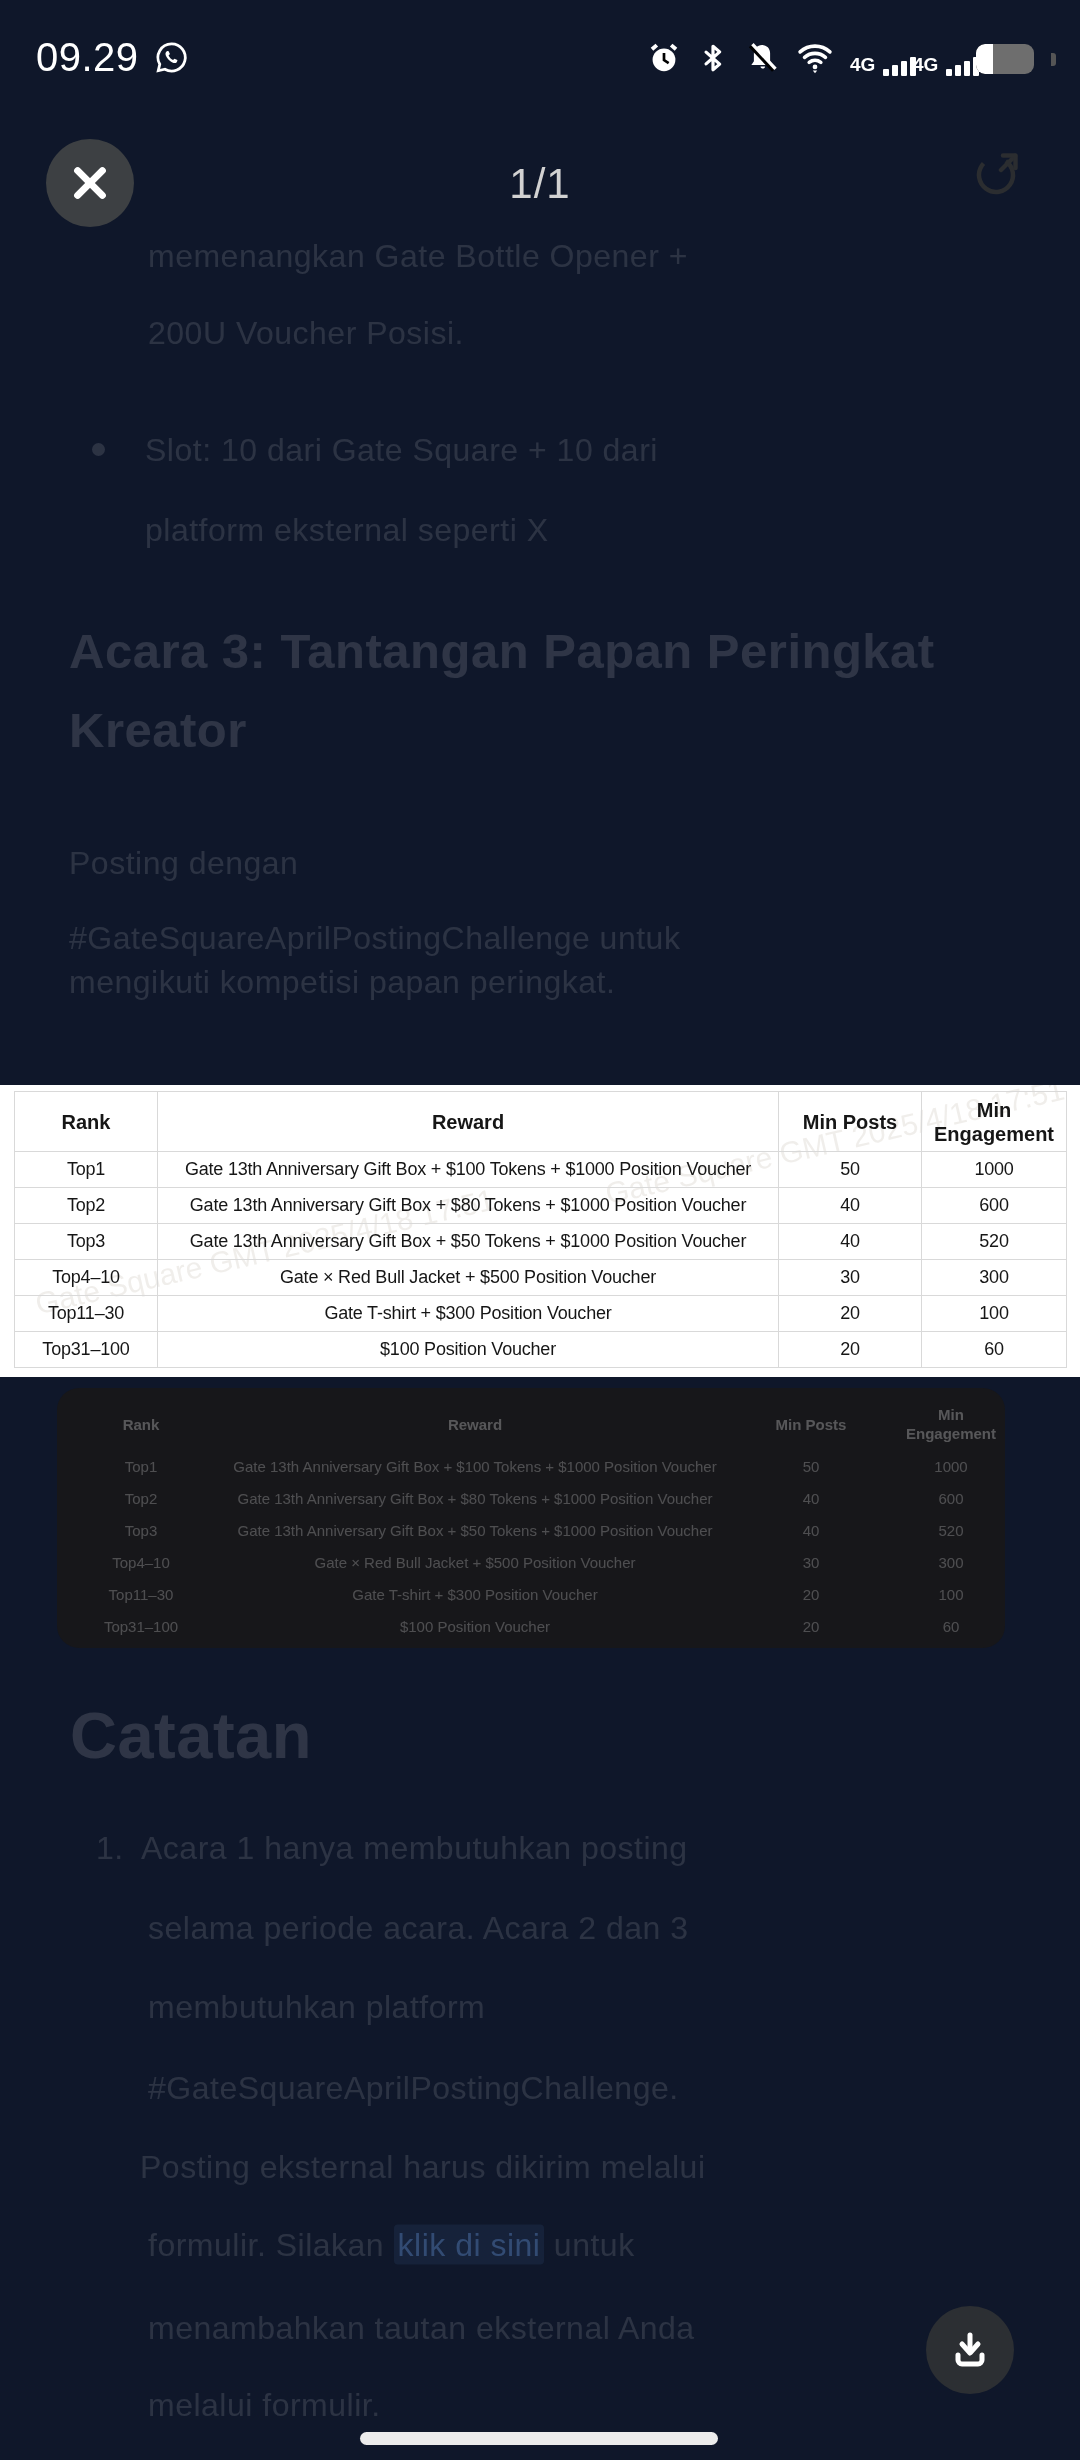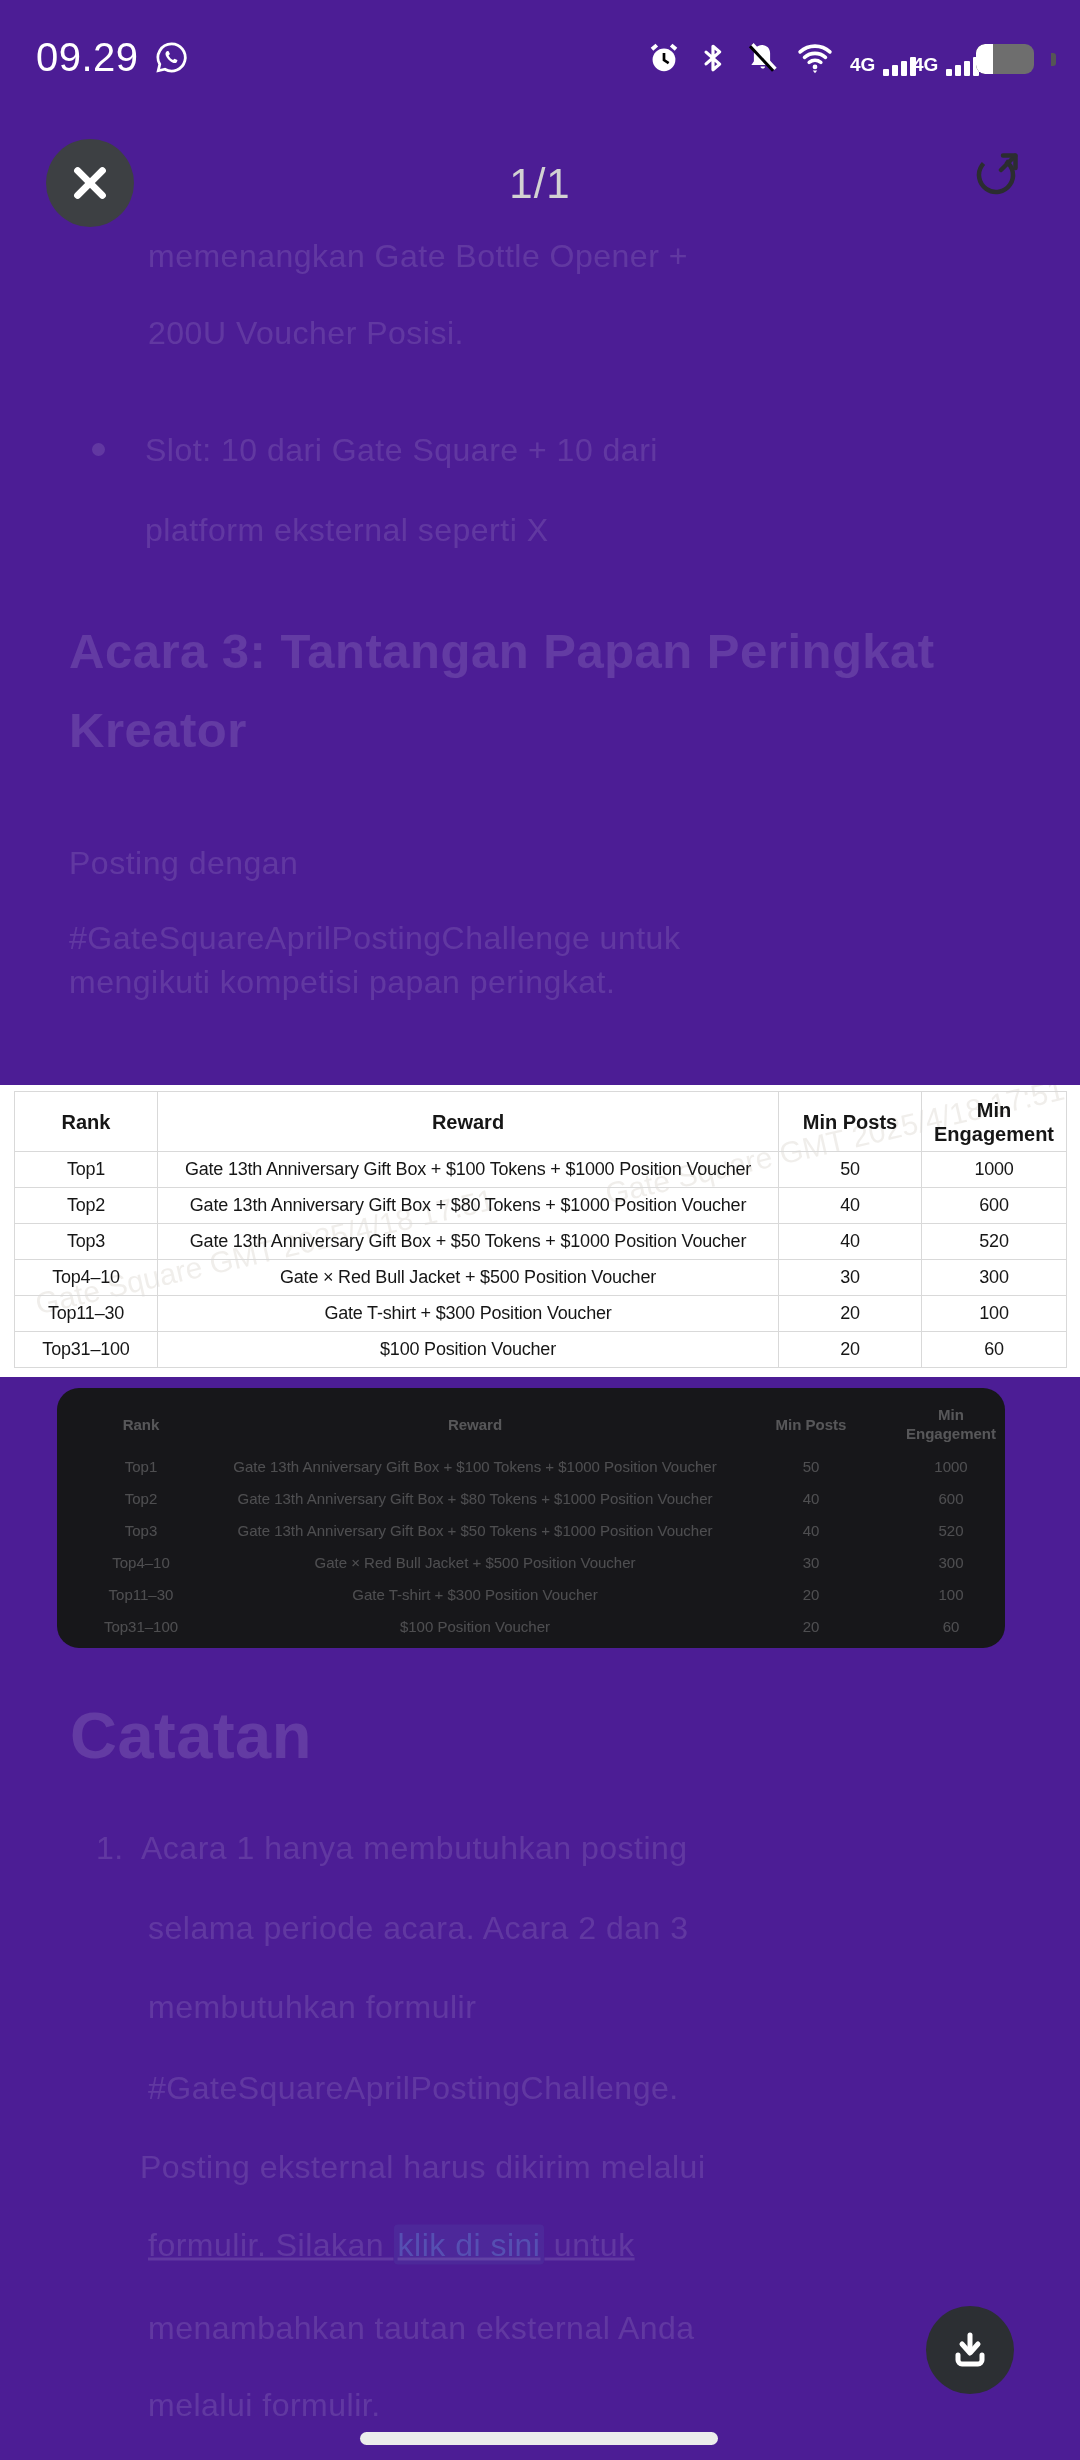--- a/index.html
+++ b/index.html
@@ -1,18 +1,18 @@
 <!DOCTYPE html>
 <html><head>
 <meta charset="utf-8">
 <style>
   * { margin:0; padding:0; box-sizing:border-box; }
   html,body { background:#000; }
   .screen {
-    position:relative; width:1080px; height:2460px; background:#4c1d95;
+    position:relative; width:1080px; height:2460px; background:#0f172a;
     overflow:hidden; font-family:"Liberation Sans", sans-serif;
   }
   
   .status-bar { position:absolute; top:22px; left:0; right:0; height:70px;
     display:flex; align-items:center; justify-content:space-between;
     padding:0 24px 0 36px; }
   .sb-left { display:flex; align-items:center; gap:14px; }
   .sb-time { color:#fff; font-size:40px; font-weight:400; letter-spacing:0.5px; }
   .sb-right { display:flex; align-items:flex-end; gap:15px; }
   .sb-icon { display:block; }
@@ -269,24 +269,24 @@
             <td>60</td>
       </tr>
     </tbody>
       </table>
   </div>
 
   <div class="dl b" style="left:70px; top:1735px; font-size:65px;">Catatan</div>
   <div class="dl" style="left:96px; top:1848px;">1.</div>
   <div class="dl" style="left:141px; top:1848px;">Acara 1 hanya membutuhkan posting</div>
   <div class="dl" style="left:148px; top:1928px;">selama periode acara. Acara 2 dan 3</div>
-  <div class="dl" style="left:148px; top:2007px;">membutuhkan formulir</div>
+  <div class="dl" style="left:148px; top:2007px;">membutuhkan platform</div>
   <div class="dl" style="left:148px; top:2088px;">#GateSquareAprilPostingChallenge.</div>
   <div class="dl" style="left:140px; top:2167px;">Posting eksternal harus dikirim melalui</div>
-  <div class="dl" style="left:148px; top:2245px;text-decoration:underline;"><span>formulir. Silakan </span><span class="note-link">klik di sini</span><span> untuk</span></div>
+  <div class="dl" style="left:148px; top:2245px;"><span>formulir. Silakan </span><span class="note-link">klik di sini</span><span> untuk</span></div>
   <div class="dl" style="left:148px; top:2328px;">menambahkan tautan eksternal Anda</div>
   <div class="dl" style="left:148px; top:2405px;">melalui formulir.</div>
 
   <button class="download-btn">
     <svg width="46" height="46" viewBox="0 0 46 46">
       <path d="M23 8 v15" stroke="#fff" stroke-width="5" stroke-linecap="round"></path>
       <path d="M15 17 23 26 31 17" fill="none" stroke="#fff" stroke-width="5" stroke-linecap="round" stroke-linejoin="round"></path>
       <path d="M11 28 v5 a4 4 0 0 0 4 4 h16 a4 4 0 0 0 4-4 v-5" fill="none" stroke="#fff" stroke-width="5" stroke-linecap="round"></path>
     </svg>
   </button>

